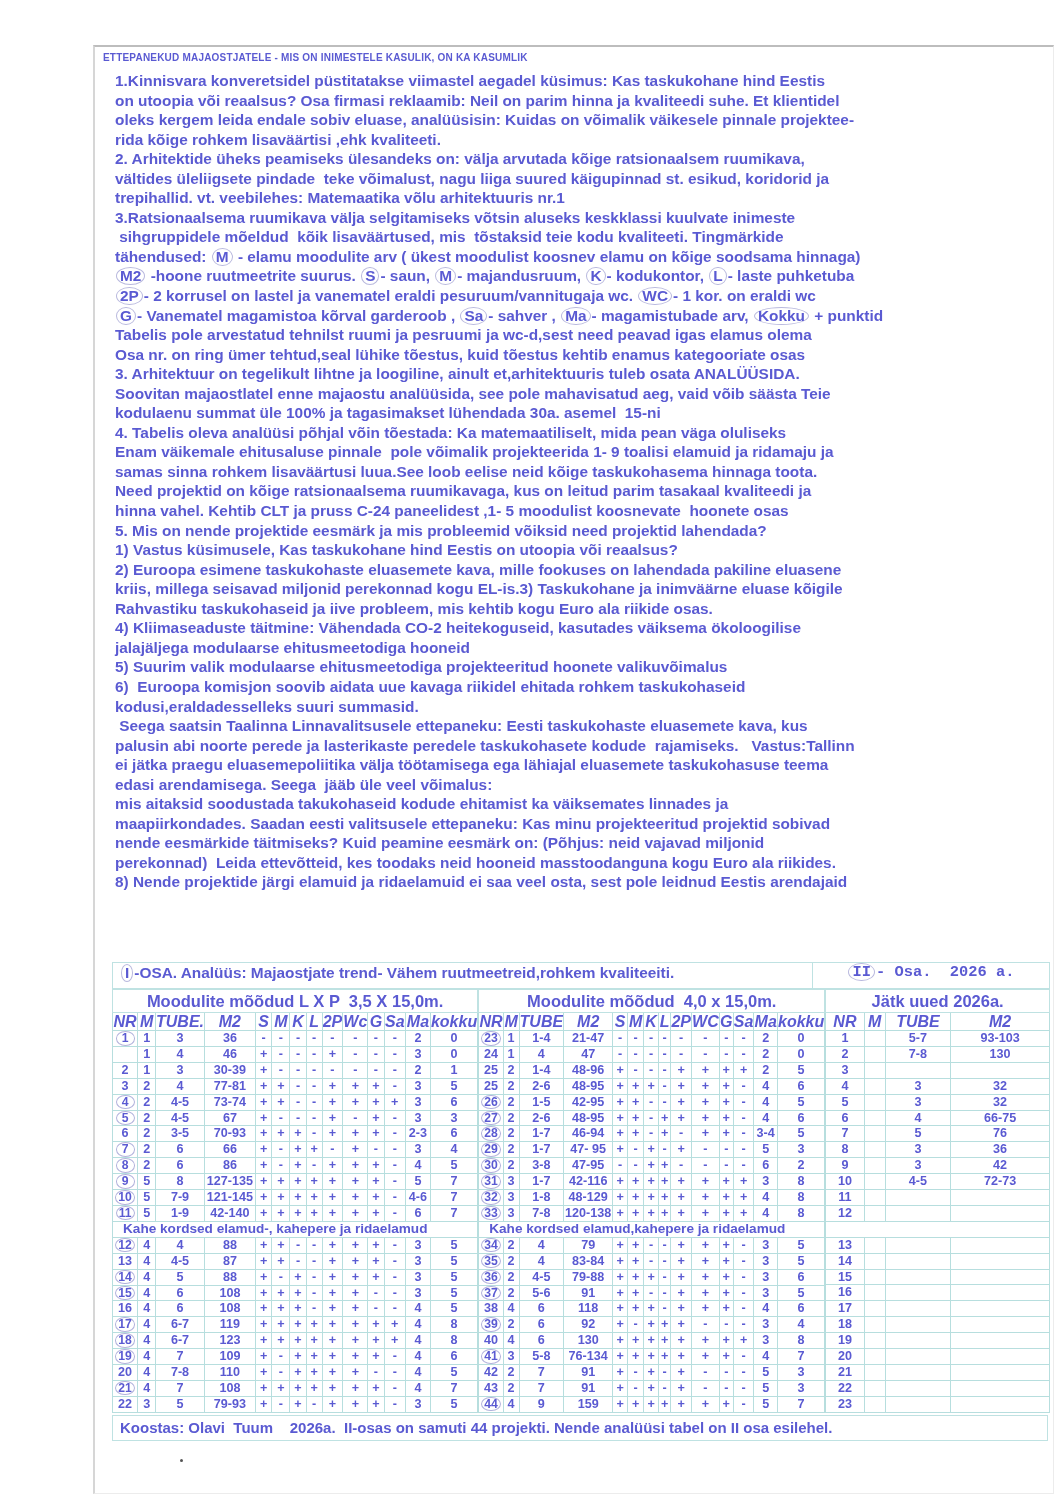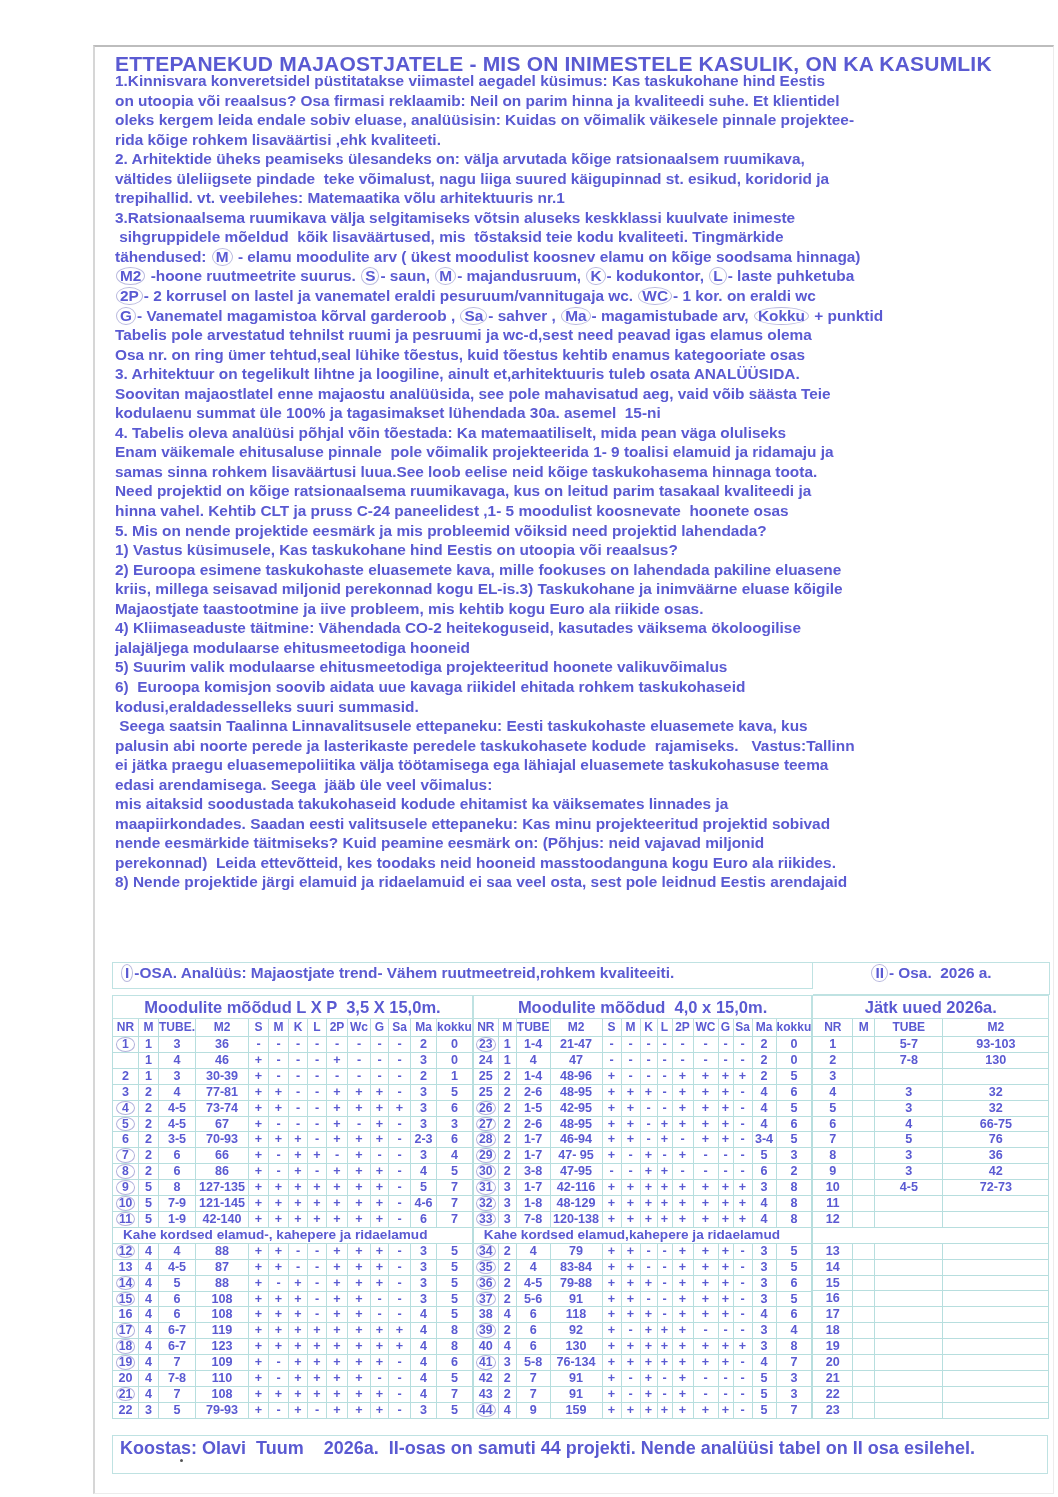--- a/index.html
+++ b/index.html
@@ -8,59 +8,59 @@
     font-family:"Liberation Sans", sans-serif; font-weight:bold;
     color:#5a5ad2; -webkit-font-smoothing:antialiased;
   }
   .frame {
     position:absolute; left:93px; top:45px; width:958px; height:1446px;
     border-top:2px solid #bdbdbd; border-left:2px solid #d6d6d6;
     border-right:1px solid #ececec; border-bottom:1px solid #ececec;
     background:#ffffff;
   }
   .doc-title {
-    position:absolute; left:20px; top:5px; font-size:21px; letter-spacing:0.2px;
+    position:absolute; left:8px; top:5px; font-size:10px; letter-spacing:0.2px;
     white-space:pre;
   }
   .body-text { position:absolute; left:20px; top:24px; width:930px; }
   .tline { font-size:15.4px; line-height:19.55px; white-space:pre-wrap; }
   .circ-t {
     border:1.5px solid #b9b9de; border-radius:50%;
     padding:0 3px; margin:0 1px; display:inline-block; line-height:16px;
   }
   
   .tables-area { position:absolute; left:17px; top:915px; width:938px; }
   .part-row { display:flex;border-radius:9px; }
   .part-left {
     width:701px; height:27px; border:1px solid #bfe2e2; box-sizing:border-box;
     font-size:16.5px; line-height:25px; padding-left:7px; white-space:pre;
   }
   .part-right {
-    width:237px; height:33px; border:1px solid #bfe2e2; border-left:none; box-sizing:border-box;
-    font-size:16.5px; line-height:25px; text-align:center; white-space:pre;
+    width:237px; height:27px; border:1px solid #bfe2e2; border-left:none; box-sizing:border-box;
+    font-size:16.5px; line-height:25px; text-align:center; white-space:pre;font-family:Liberation Mono, monospace;
   }
   .grid-row { display:flex; align-items:flex-start; }
   table.dtable { border-collapse:collapse; table-layout:fixed; }
   table.dtable td {
     border:1px solid #b7dede; padding:0; text-align:center;
     font-size:12.6px; line-height:14.9px; height:14.9px; overflow:hidden; white-space:pre;
     font-weight:bold; color:#5a5ad2;
   }
   table.dtable td.title-cell {
     font-size:16.5px; height:22px; line-height:22px; border-color:#bfe2e2; white-space:pre;
   }
-  table.dtable td.head-cell { font-size:12px; height:17px; line-height:17px; }
+  table.dtable td.head-cell { font-size:16px; height:17px; line-height:17px;font-style:italic; }
   table.dtable td.section-cell { text-align:left; padding-left:10px; font-size:13.6px; }
   .circ {
     display:inline-block; min-width:13px; border:1px solid #b2b2dc; border-radius:50%;
     padding:0 2px; line-height:12.5px; font-size:12.2px;
   }
   .footer-row {
-    width:936px; height:39px; border:1px solid #bfe2e2; box-sizing:border-box;
-    margin-top:16px; font-size:18px; line-height:24px; padding-left:7px; white-space:pre;
+    width:936px; height:26px; border:1px solid #bfe2e2; box-sizing:border-box;
+    margin-top:2px; font-size:15px; line-height:24px; padding-left:7px; white-space:pre;
   }
   .stray-dot { position:absolute; left:85px; top:1412px; width:3px; height:3px; background:#555; border-radius:50%; }
 </style>
 </head>
 <body>
 
 <div class="frame">
 
   <div class="doc-title">ETTEPANEKUD MAJAOSTJATELE - MIS ON INIMESTELE KASULIK, ON KA KASUMLIK</div>
 
@@ -85,21 +85,21 @@
       <div class="tline">kodulaenu summat üle 100% ja tagasimakset lühendada 30a. asemel  15-ni</div>
       <div class="tline">4. Tabelis oleva analüüsi põhjal võin tõestada: Ka matemaatiliselt, mida pean väga oluliseks</div>
       <div class="tline">Enam väikemale ehitusaluse pinnale  pole võimalik projekteerida 1- 9 toalisi elamuid ja ridamaju ja</div>
       <div class="tline">samas sinna rohkem lisaväärtusi luua.See loob eelise neid kõige taskukohasema hinnaga toota.</div>
       <div class="tline">Need projektid on kõige ratsionaalsema ruumikavaga, kus on leitud parim tasakaal kvaliteedi ja</div>
       <div class="tline">hinna vahel. Kehtib CLT ja pruss C-24 paneelidest ,1- 5 moodulist koosnevate  hoonete osas</div>
       <div class="tline">5. Mis on nende projektide eesmärk ja mis probleemid võiksid need projektid lahendada?</div>
       <div class="tline">1) Vastus küsimusele, Kas taskukohane hind Eestis on utoopia või reaalsus?</div>
       <div class="tline">2) Euroopa esimene taskukohaste eluasemete kava, mille fookuses on lahendada pakiline eluasene</div>
       <div class="tline">kriis, millega seisavad miljonid perekonnad kogu EL-is.3) Taskukohane ja inimväärne eluase kõigile</div>
-      <div class="tline">Majaostjate taastootmine ja iive probleem, mis kehtib kogu Euro ala riikide osas.</div>
+      <div class="tline">Rahvastiku taskukohaseid ja iive probleem, mis kehtib kogu Euro ala riikide osas.</div>
       <div class="tline">4) Kliimaseaduste täitmine: Vähendada CO-2 heitekoguseid, kasutades väiksema ökoloogilise</div>
       <div class="tline">jalajäljega modulaarse ehitusmeetodiga hooneid</div>
       <div class="tline">5) Suurim valik modulaarse ehitusmeetodiga projekteeritud hoonete valikuvõimalus</div>
       <div class="tline">6)  Euroopa komisjon soovib aidata uue kavaga riikidel ehitada rohkem taskukohaseid</div>
       <div class="tline">kodusi,eraldadesselleks suuri summasid.</div>
       <div class="tline"> Seega saatsin Taalinna Linnavalitsusele ettepaneku: Eesti taskukohaste eluasemete kava, kus</div>
       <div class="tline">palusin abi noorte perede ja lasterikaste peredele taskukohasete kodude  rajamiseks.   Vastus:Tallinn</div>
       <div class="tline">ei jätka praegu eluasemepoliitika välja töötamisega ega lähiajal eluasemete taskukohasuse teema</div>
       <div class="tline">edasi arendamisega. Seega  jääb üle veel võimalus:</div>
       <div class="tline">mis aitaksid soodustada takukohaseid kodude ehitamist ka väiksemates linnades ja</div>

